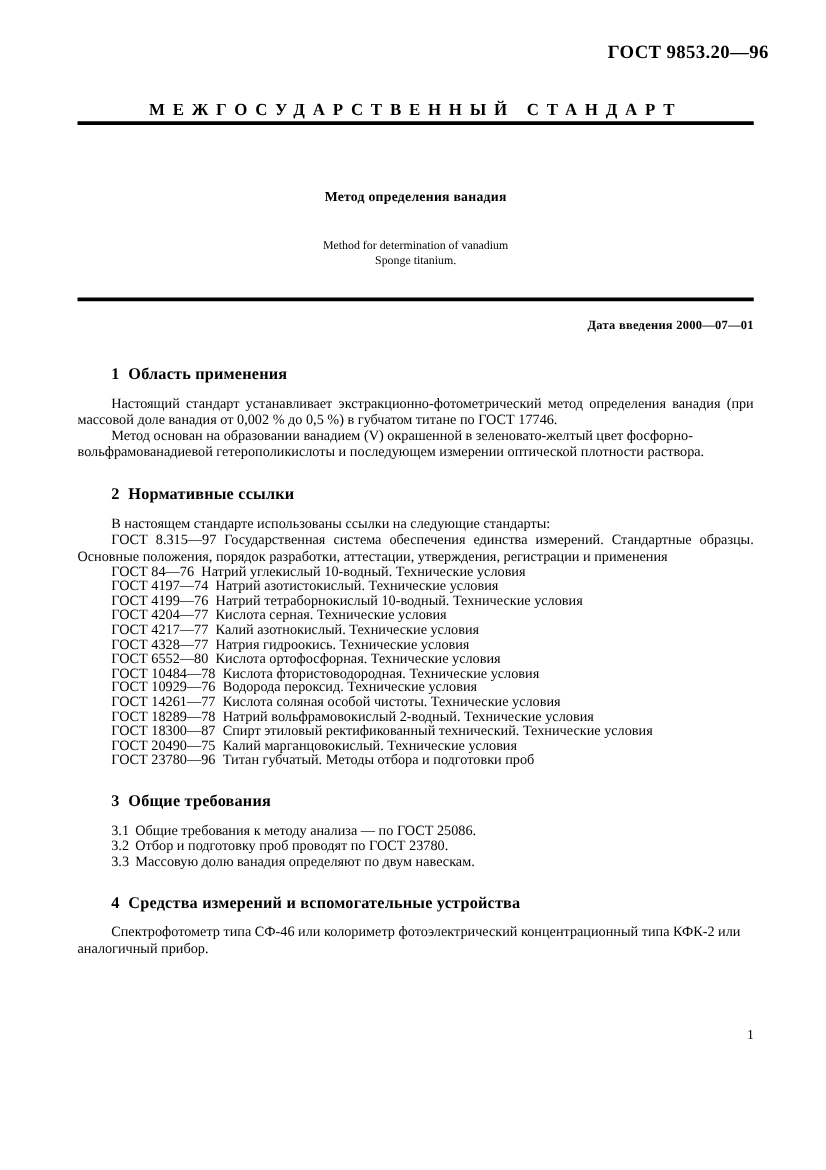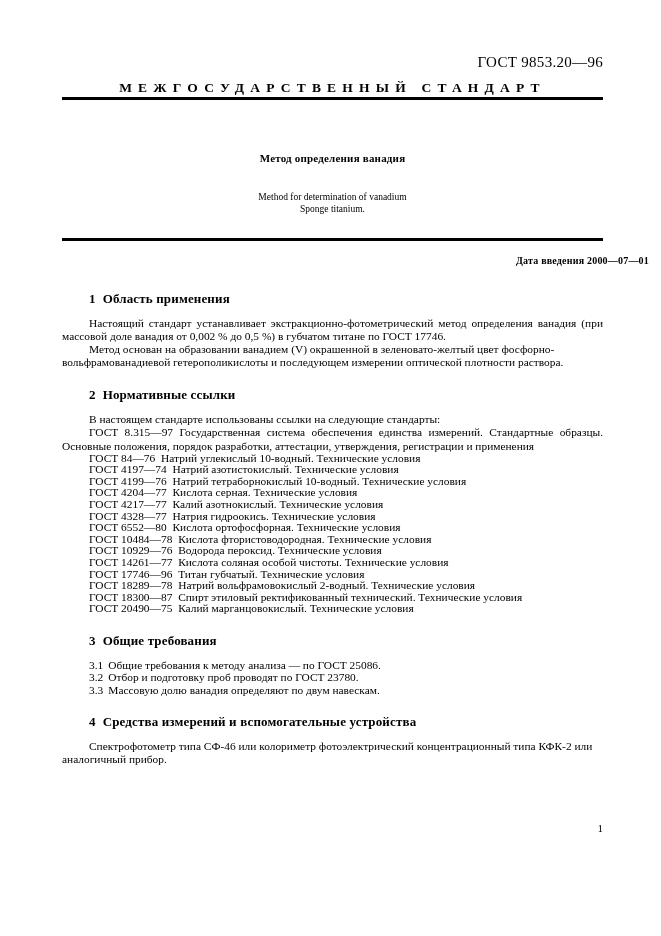--- a/index.html
+++ b/index.html
@@ -20,27 +20,26 @@
     position: absolute;
     left: 0; top: 0;
     width: 661px;
     height: 936px;
     background: #ffffff;
   }
 
   
   .gost-number {
     position: absolute;
-    left: 0; top: 34px;
+    left: 12px; top: 34px;
     width: 603px;
     text-align: right;
-    font-weight: normal;
+    font-weight: bold;
     font-size: 15px;
     letter-spacing: 0.3px;
-    margin-top: 20px;
   }
 
   .mgs-line {
     position: absolute;
     left: 62px; top: 80px;
     width: 541px;
     text-align: center;
     font-weight: bold;
     font-size: 13.5px;
     letter-spacing: 6.2px;
@@ -95,21 +94,20 @@
   .eng-block div { white-space: nowrap; }
 
   .intro-date {
     position: absolute;
     left: 0; top: 255px;
     width: 603px;
     text-align: right;
     font-weight: bold;
     font-size: 10px;
     letter-spacing: 0.2px;
-    margin-left: 46px;
   }
 
   
   .content {
     position: absolute;
     left: 62px; top: 290px;
     width: 541px;
   }
 
   h2.sec {
@@ -212,24 +210,24 @@
         <li><span class="code">ГОСТ 84—76</span><span> Натрий углекислый 10-водный. Технические условия</span></li>
         <li><span class="code">ГОСТ 4197—74</span><span> Натрий азотистокислый. Технические условия</span></li>
         <li><span class="code">ГОСТ 4199—76</span><span> Натрий тетраборнокислый 10-водный. Технические условия</span></li>
         <li><span class="code">ГОСТ 4204—77</span><span> Кислота серная. Технические условия</span></li>
         <li><span class="code">ГОСТ 4217—77</span><span> Калий азотнокислый. Технические условия</span></li>
         <li><span class="code">ГОСТ 4328—77</span><span> Натрия гидроокись. Технические условия</span></li>
         <li><span class="code">ГОСТ 6552—80</span><span> Кислота ортофосфорная. Технические условия</span></li>
         <li><span class="code">ГОСТ 10484—78</span><span> Кислота фтористоводородная. Технические условия</span></li>
         <li><span class="code">ГОСТ 10929—76</span><span> Водорода пероксид. Технические условия</span></li>
         <li><span class="code">ГОСТ 14261—77</span><span> Кислота соляная особой чистоты. Технические условия</span></li>
-        <li><span class="code">ГОСТ 17746—96</span><span> Титан губчатый. Технические условия</span></li>
         <li><span class="code">ГОСТ 18289—78</span><span> Натрий вольфрамовокислый 2-водный. Технические условия</span></li>
         <li><span class="code">ГОСТ 18300—87</span><span> Спирт этиловый ректификованный технический. Технические условия</span></li>
         <li><span class="code">ГОСТ 20490—75</span><span> Калий марганцовокислый. Технические условия</span></li>
+        <li><span class="code">ГОСТ 23780—96</span><span> Титан губчатый. Методы отбора и подготовки проб</span></li>
       </ul>
 
     <div class="gap-sec"></div>
 
     <h2 class="sec">
       <span class="num">3</span><span>Общие требования</span>
     </h2>
     <div class="gap-after-head"></div>
     <ul class="items" id="s3-list">
         <li><span class="idx">3.1</span><span>Общие требования к методу анализа — по ГОСТ 25086.</span></li>

